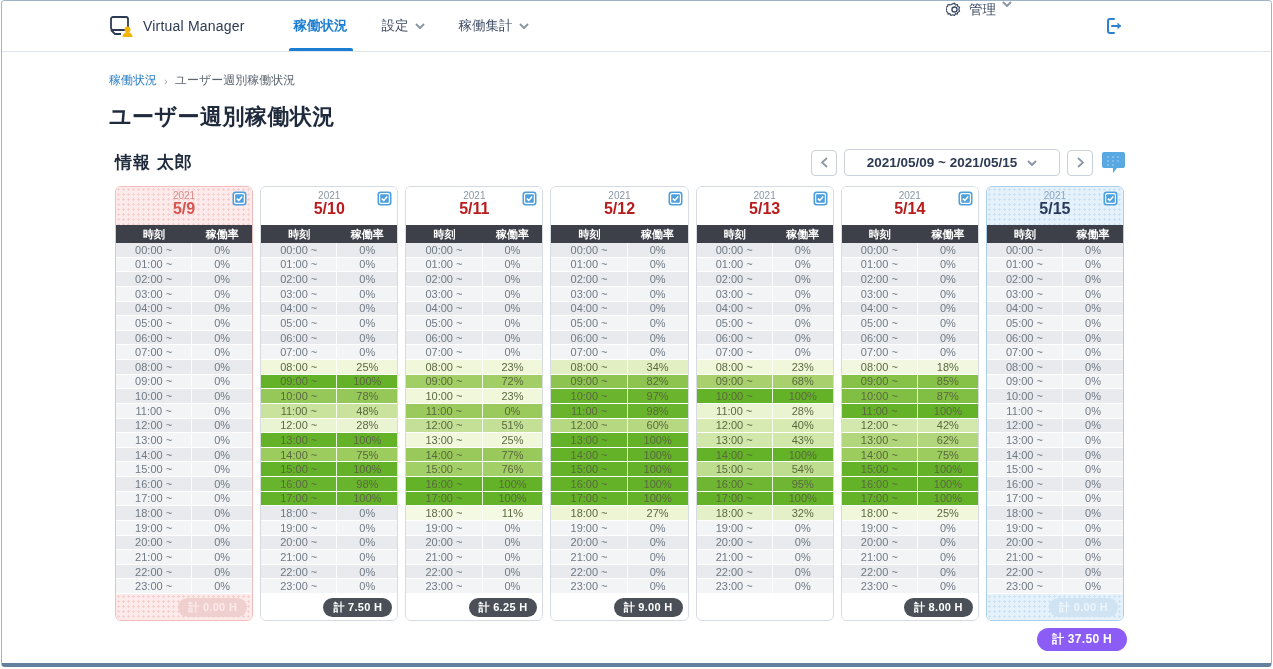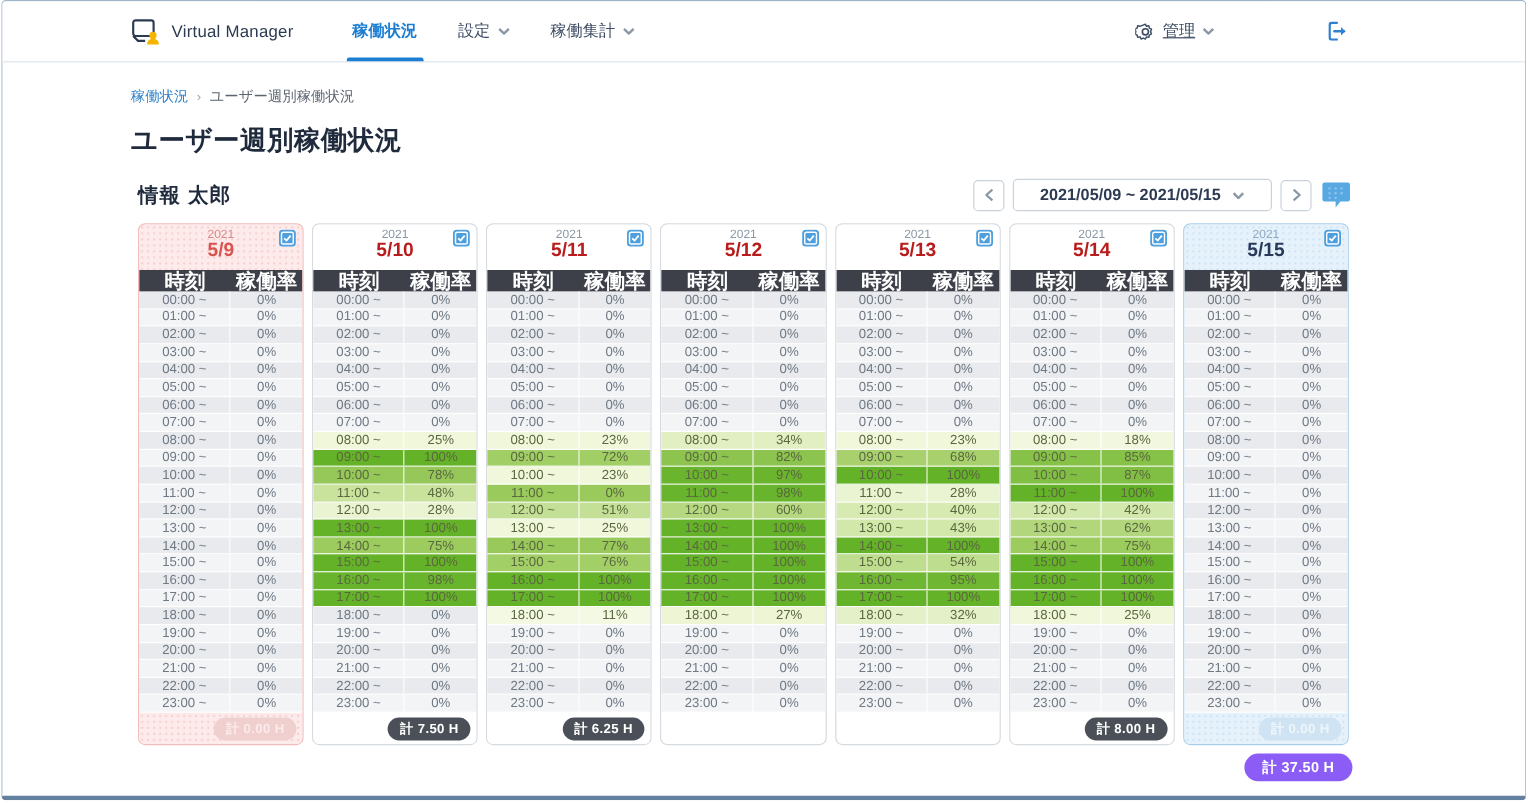--- a/index.html
+++ b/index.html
@@ -23,21 +23,21 @@
     display: flex; align-items: center; gap: 6px; padding: 0 17px;
     font-size: 13.5px; color: #3c4a63; cursor: pointer; position: relative;
   }
   .nav-item.active { color: #1b7ed3; font-weight: bold; }
   .nav-item.active::after {
     content: ""; position: absolute; left: 12px; right: 12px; bottom: 0;
     height: 3px; background: #1b7ed3; border-radius: 2px 2px 0 0;
   }
   .chev { width: 10px; height: 6px; }
   .chev polyline { fill: none; stroke: #8a97a5; stroke-width: 2; }
-  .admin { margin-left: auto; display: flex; align-items: center; gap: 6px; font-size: 13.5px; color: #3c4a63; cursor: pointer; text-decoration: underline; }
+  .admin { margin-left: auto; display: flex; align-items: flex-start; gap: 6px; font-size: 13.5px; color: #3c4a63; cursor: pointer; }
   .logout-btn { margin-left: 95px; display: flex; align-items: center; cursor: pointer; background:none; border:none; }
   
   .main { padding: 0 0 0 107px; }
   .breadcrumb { margin-top: 20px; font-size: 12px; display: flex; align-items: center; gap: 7px; }
   .breadcrumb .link { color: #2f80c9; cursor: pointer; }
   .breadcrumb .sep { color: #9aa5b1; font-size: 11px; }
   .breadcrumb .current { color: #5c6570; }
   .page-title { margin-top: 13px; font-size: 22px; font-weight: bold; color: #1f2a3c; letter-spacing: .5px; }
   .sub-row { width: 1012px; margin-left: 6px; margin-top: 17px; display: flex; align-items: center; }
   .user-name { font-size: 17px; font-weight: bold; color: #1f2a3c; letter-spacing: 1px; }
@@ -57,21 +57,21 @@
   
   .columns { width: 1009px; margin-left: 6px; margin-top: 10px; display: flex; gap: 7px; }
   .day-card {
     flex: 1; border: 1px solid #d5dbe1; border-radius: 6px; overflow: hidden;
     background: #fff; display: flex; flex-direction: column;
   }
   .card-head { position: relative; height: 38px; text-align: center; padding-top: 3px; background: #fff; }
   .card-year { display: block; font-size: 10px; color: #8a97a5; }
   .card-date { display: block; font-size: 16px; font-weight: bold; color: #b91c1c; margin-top: -1px; }
   .cal-btn { position: absolute; top: 4px; right: 5px; width: 15px; height: 15px; background: none; border: none; padding: 0; cursor: pointer; display:flex; }
-  .thead { display: flex; height: 18px; background: #3d4049; color: #fff; font-size: 17px; font-weight: bold; text-align: right; }
+  .thead { display: flex; height: 18px; background: #3d4049; color: #fff; font-size: 11px; font-weight: bold; text-align: right; }
   .thead .t, .thead .r { display: flex; align-items: center; justify-content: center; }
   .thead .t { width: 56%; } .thead .r { width: 44%; }
   .rows { flex: 1; }
   .hour-row { display: flex; height: 14.63px; border-bottom: 1px solid #fff; font-size: 11px; }
   .hour-row .t { width: 56%; display: flex; align-items: center; justify-content: center; border-right: 1px solid rgba(255,255,255,.85); }
   .hour-row .r { width: 44%; display: flex; align-items: center; justify-content: center; }
   .card-foot { height: 26px; display: flex; align-items: center; justify-content: flex-end; padding-right: 5px; background: #fff; }
   .total-pill {
     background: #4b5058; color: #fff; font-size: 11px; font-weight: bold;
     border-radius: 10px; padding: 2px 10px; letter-spacing: .3px; white-space: nowrap;
@@ -672,20 +672,23 @@
             </div>
             <div class="hour-row" style="background: rgb(232, 234, 237); color: rgb(111, 121, 132);">
               <span class="t">22:00 ~</span>
               <span class="r">0%</span>
             </div>
             <div class="hour-row" style="background: rgb(243, 244, 246); color: rgb(111, 121, 132);">
               <span class="t">23:00 ~</span>
               <span class="r">0%</span>
             </div>
           </div>
+          <div class="card-foot">
+            <span class="total-pill">計 9.00 H</span>
+          </div>
         </div>
         <div class="day-card theme-weekday">
           <div class="card-head">
             <span class="card-year">2021</span>
             <span class="card-date">5/13</span>
             <button class="cal-btn">
               <svg width="15" height="15" viewBox="0 0 15 15">
                 <rect x="0.5" y="0.5" width="14" height="14" rx="3" fill="#4d9fdd"></rect>
                 <rect x="2" y="2" width="11" height="11" rx="2" fill="#fff"></rect>
                 <rect x="3.2" y="3.2" width="8.6" height="8.6" rx="1" fill="#4d9fdd"></rect>

